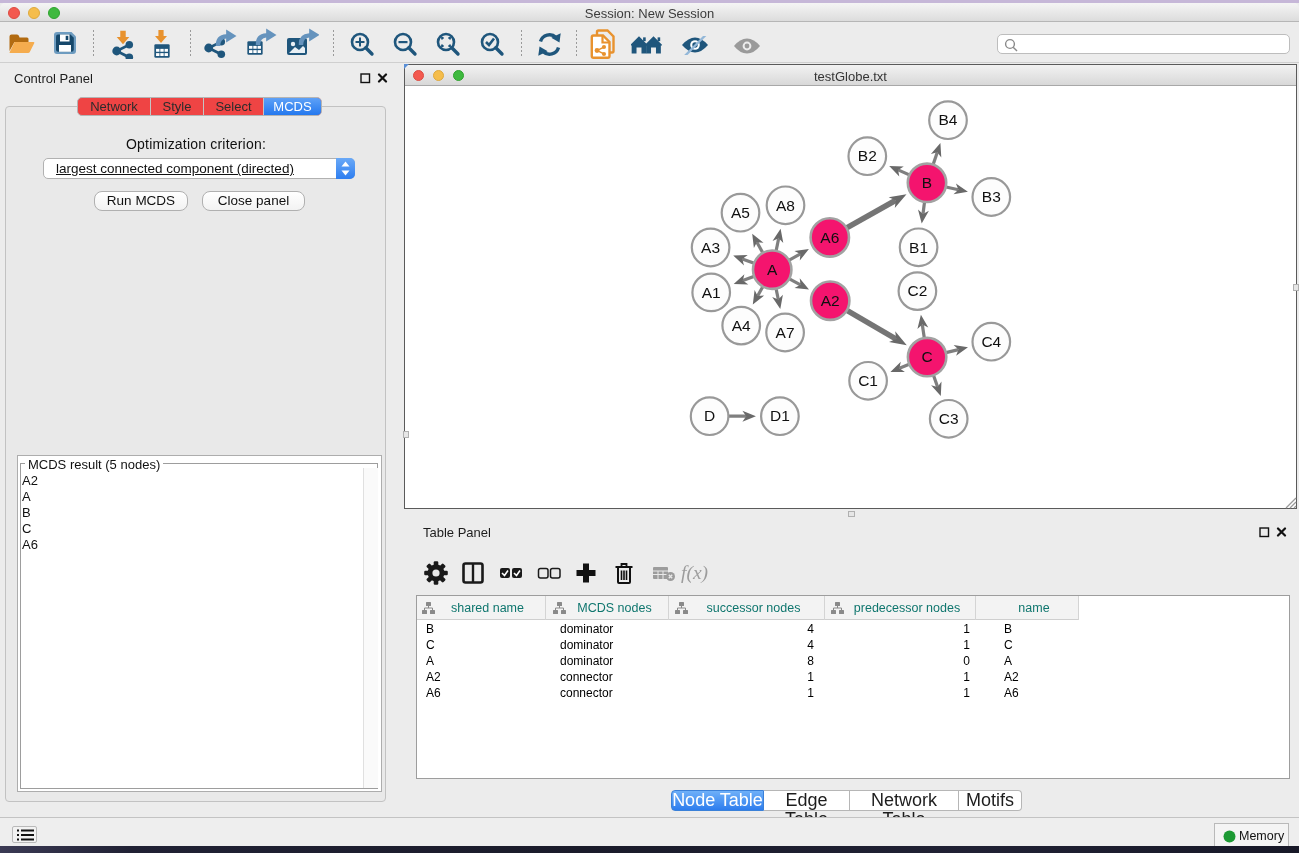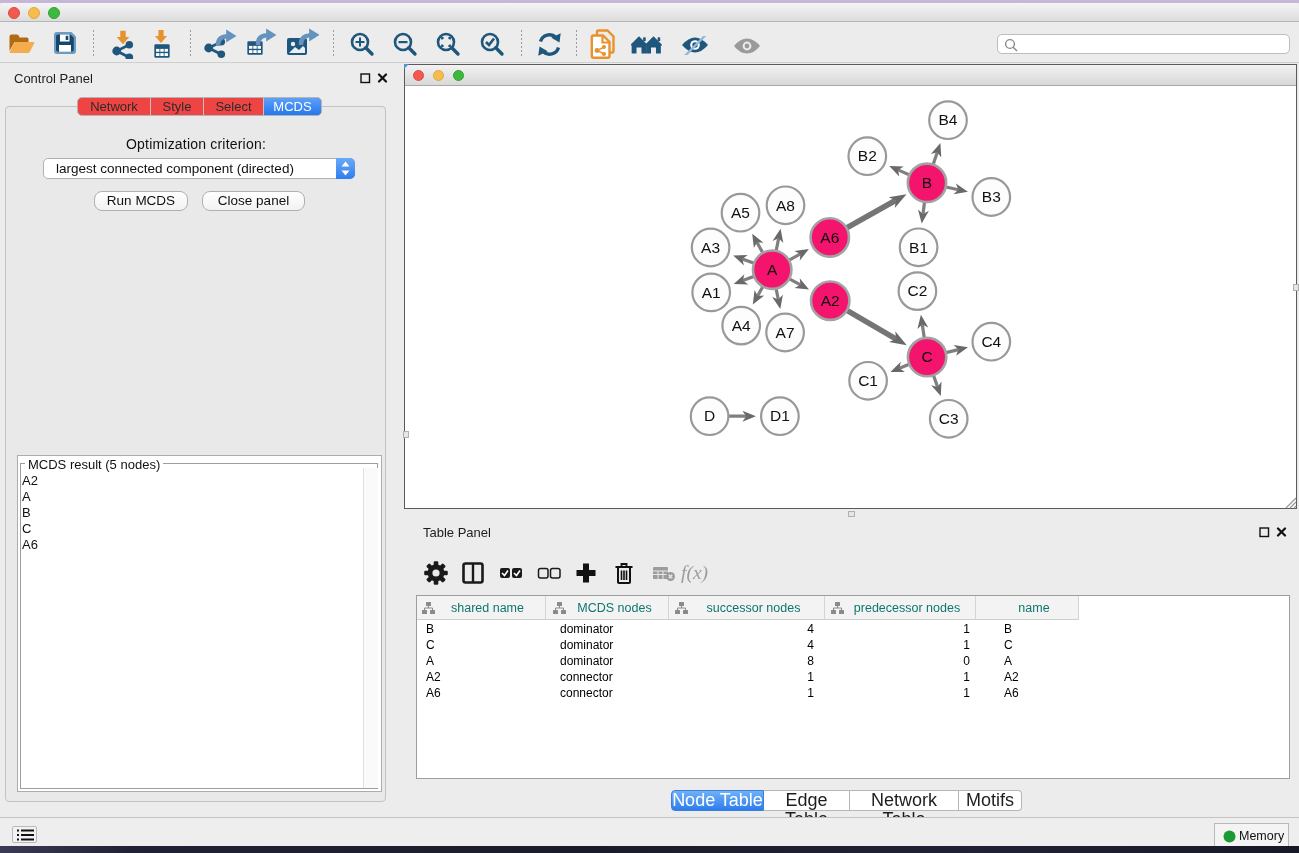--- a/index.html
+++ b/index.html
@@ -35,21 +35,21 @@
 
 #cp-tabs { left:77px; top:97px; height:19px; display:flex;
   border:1px solid #b4b4b4; border-radius:5px; background:#ef4444; overflow:hidden; }
 #cp-tabs .tab { font-size:13px; color:#2c2c2c; text-align:center; line-height:17px;
   border-right:1px solid #c4c4c4; }
 #cp-tabs .tab:last-child { border-right:none; }
 #cp-tabs .sel { background:linear-gradient(#5ea1f7,#2478ee); color:#fff; }
 #opt-label { left:0px; top:136px; width:392px; text-align:center; font-size:14px; color:#111; letter-spacing:0.2px; }
 #dropdown { left:43px; top:158px; width:312px; height:21px; background:#fff;
   border:1px solid #b1b1b1; border-radius:5px; }
-#dropdown .dtext { position:absolute; left:12px; top:2px; font-size:13.5px; color:#111; }
+#dropdown .dtext { position:absolute; left:12px; top:2px; font-size:13.5px; color:#111;text-decoration:underline; }
 #dropdown .spin { position:absolute; right:-1px; top:-1px; width:19px; height:21px;
   background:linear-gradient(#6aa9f7,#2e7ef0); border-radius:0 5px 5px 0; }
 .btn { position:absolute; height:20px; background:linear-gradient(#ffffff,#f2f2f2);
   border:1px solid #b0b0b0; border-radius:8px; font-size:13.5px; color:#111;
   text-align:center; line-height:18px; }
 
 #result { left:17px; top:455px; width:365px; height:337px; background:#fff;
   border:1px solid #adadad; }
 #result .grpb { position:absolute; left:2px; top:7px; right:3px; bottom:2px;
   border:1px solid #9d9d9d; }
@@ -91,20 +91,21 @@
 #bottomstrip { left:0; top:846px; width:1299px; height:7px;
   background:linear-gradient(90deg,#3b3a54 0%,#202134 10%,#1a1b2a 45%,#202134 75%,#171827 100%); }
 </style>
 </head>
 <body>
 <div class="abs" id="topstrip"></div>
 <div class="abs" id="titlebar">
   <div class="tl" id="tl-r"></div>
     <div class="tl" id="tl-y"></div>
     <div class="tl" id="tl-g"></div>
+  <div class="title">Session: New Session</div>
 </div>
 <div class="abs" id="toolbar">
   <svg class="ticon" style="left:8px; top:11px;" width="27" height="21" viewBox="0 0 27 21">
       <path d="M1.5 18 L1.5 3.5 Q1.5 1.5 3.5 1.5 L9 1.5 Q10.5 1.5 11 3 L11.5 4.5 L19 4.5 Q20.5 4.5 20.5 6 L20.5 9 L6.5 9 Z" fill="#b26b11"></path>
       <path d="M1.5 19.5 L6.5 9 L25.5 9 Q26.8 9 26.2 10.3 L21.8 19 Q21.3 20 20 20 L2.5 20 Q1.5 20 1.5 19.5 Z" fill="#f5ac4e"></path>
     </svg>
 <svg class="ticon" style="left:54px; top:10px;" width="25" height="22" viewBox="0 0 25 22">
       <path d="M0 3 Q0 0 3 0 L17.5 0 L22 4.5 L22 19 Q22 22 19 22 L3 22 Q0 22 0 19 Z" fill="#6e9cc0"></path>
       <path d="M2 4.5 Q2 2.5 4 2.5 L16.5 2.5 L19.8 5.8 L19.8 17.5 Q19.8 19.8 17.6 19.8 L4 19.8 Q2 19.8 2 17.8 Z" fill="#16486b"></path>
       <rect x="6" y="2.5" width="9.5" height="7" fill="#fff"></rect>
@@ -279,20 +280,21 @@
   <div class="lbl">MCDS result (5 nodes)</div>
   <div class="items">A2<br>A<br>B<br>C<br>A6</div>
   <div class="sb"></div>
 </div>
 
 <div class="abs" id="net">
   <div id="net-tb">
     <div class="tl" id="tl-r" style="left:8px"></div>
     <div class="tl" id="tl-y" style="left:28px"></div>
     <div class="tl" id="tl-g" style="left:48px"></div>
+    <div class="title">testGlobe.txt</div>
   </div>
 </div>
 <svg class="abs" style="left:405px; top:86px;" width="891" height="422" viewBox="405 86 891 422">
 <line x1="772.2" y1="269.7" x2="742.8" y2="280.6" stroke="#7f7f7f" stroke-width="3.2"></line>
     <polygon points="733.7,284.0 744.4,274.2 742.8,280.6 748.3,284.5" fill="#696969"></polygon>
 <line x1="772.2" y1="269.7" x2="742.3" y2="258.9" stroke="#7f7f7f" stroke-width="3.2"></line>
     <polygon points="733.2,255.6 747.7,255.0 742.3,258.9 744.0,265.4" fill="#696969"></polygon>
 <line x1="772.2" y1="269.7" x2="757.6" y2="296.1" stroke="#7f7f7f" stroke-width="3.2"></line>
     <polygon points="752.8,304.6 754.6,290.1 757.6,296.1 764.2,295.5" fill="#696969"></polygon>
 <line x1="772.2" y1="269.7" x2="756.9" y2="242.2" stroke="#7f7f7f" stroke-width="3.2"></line>

